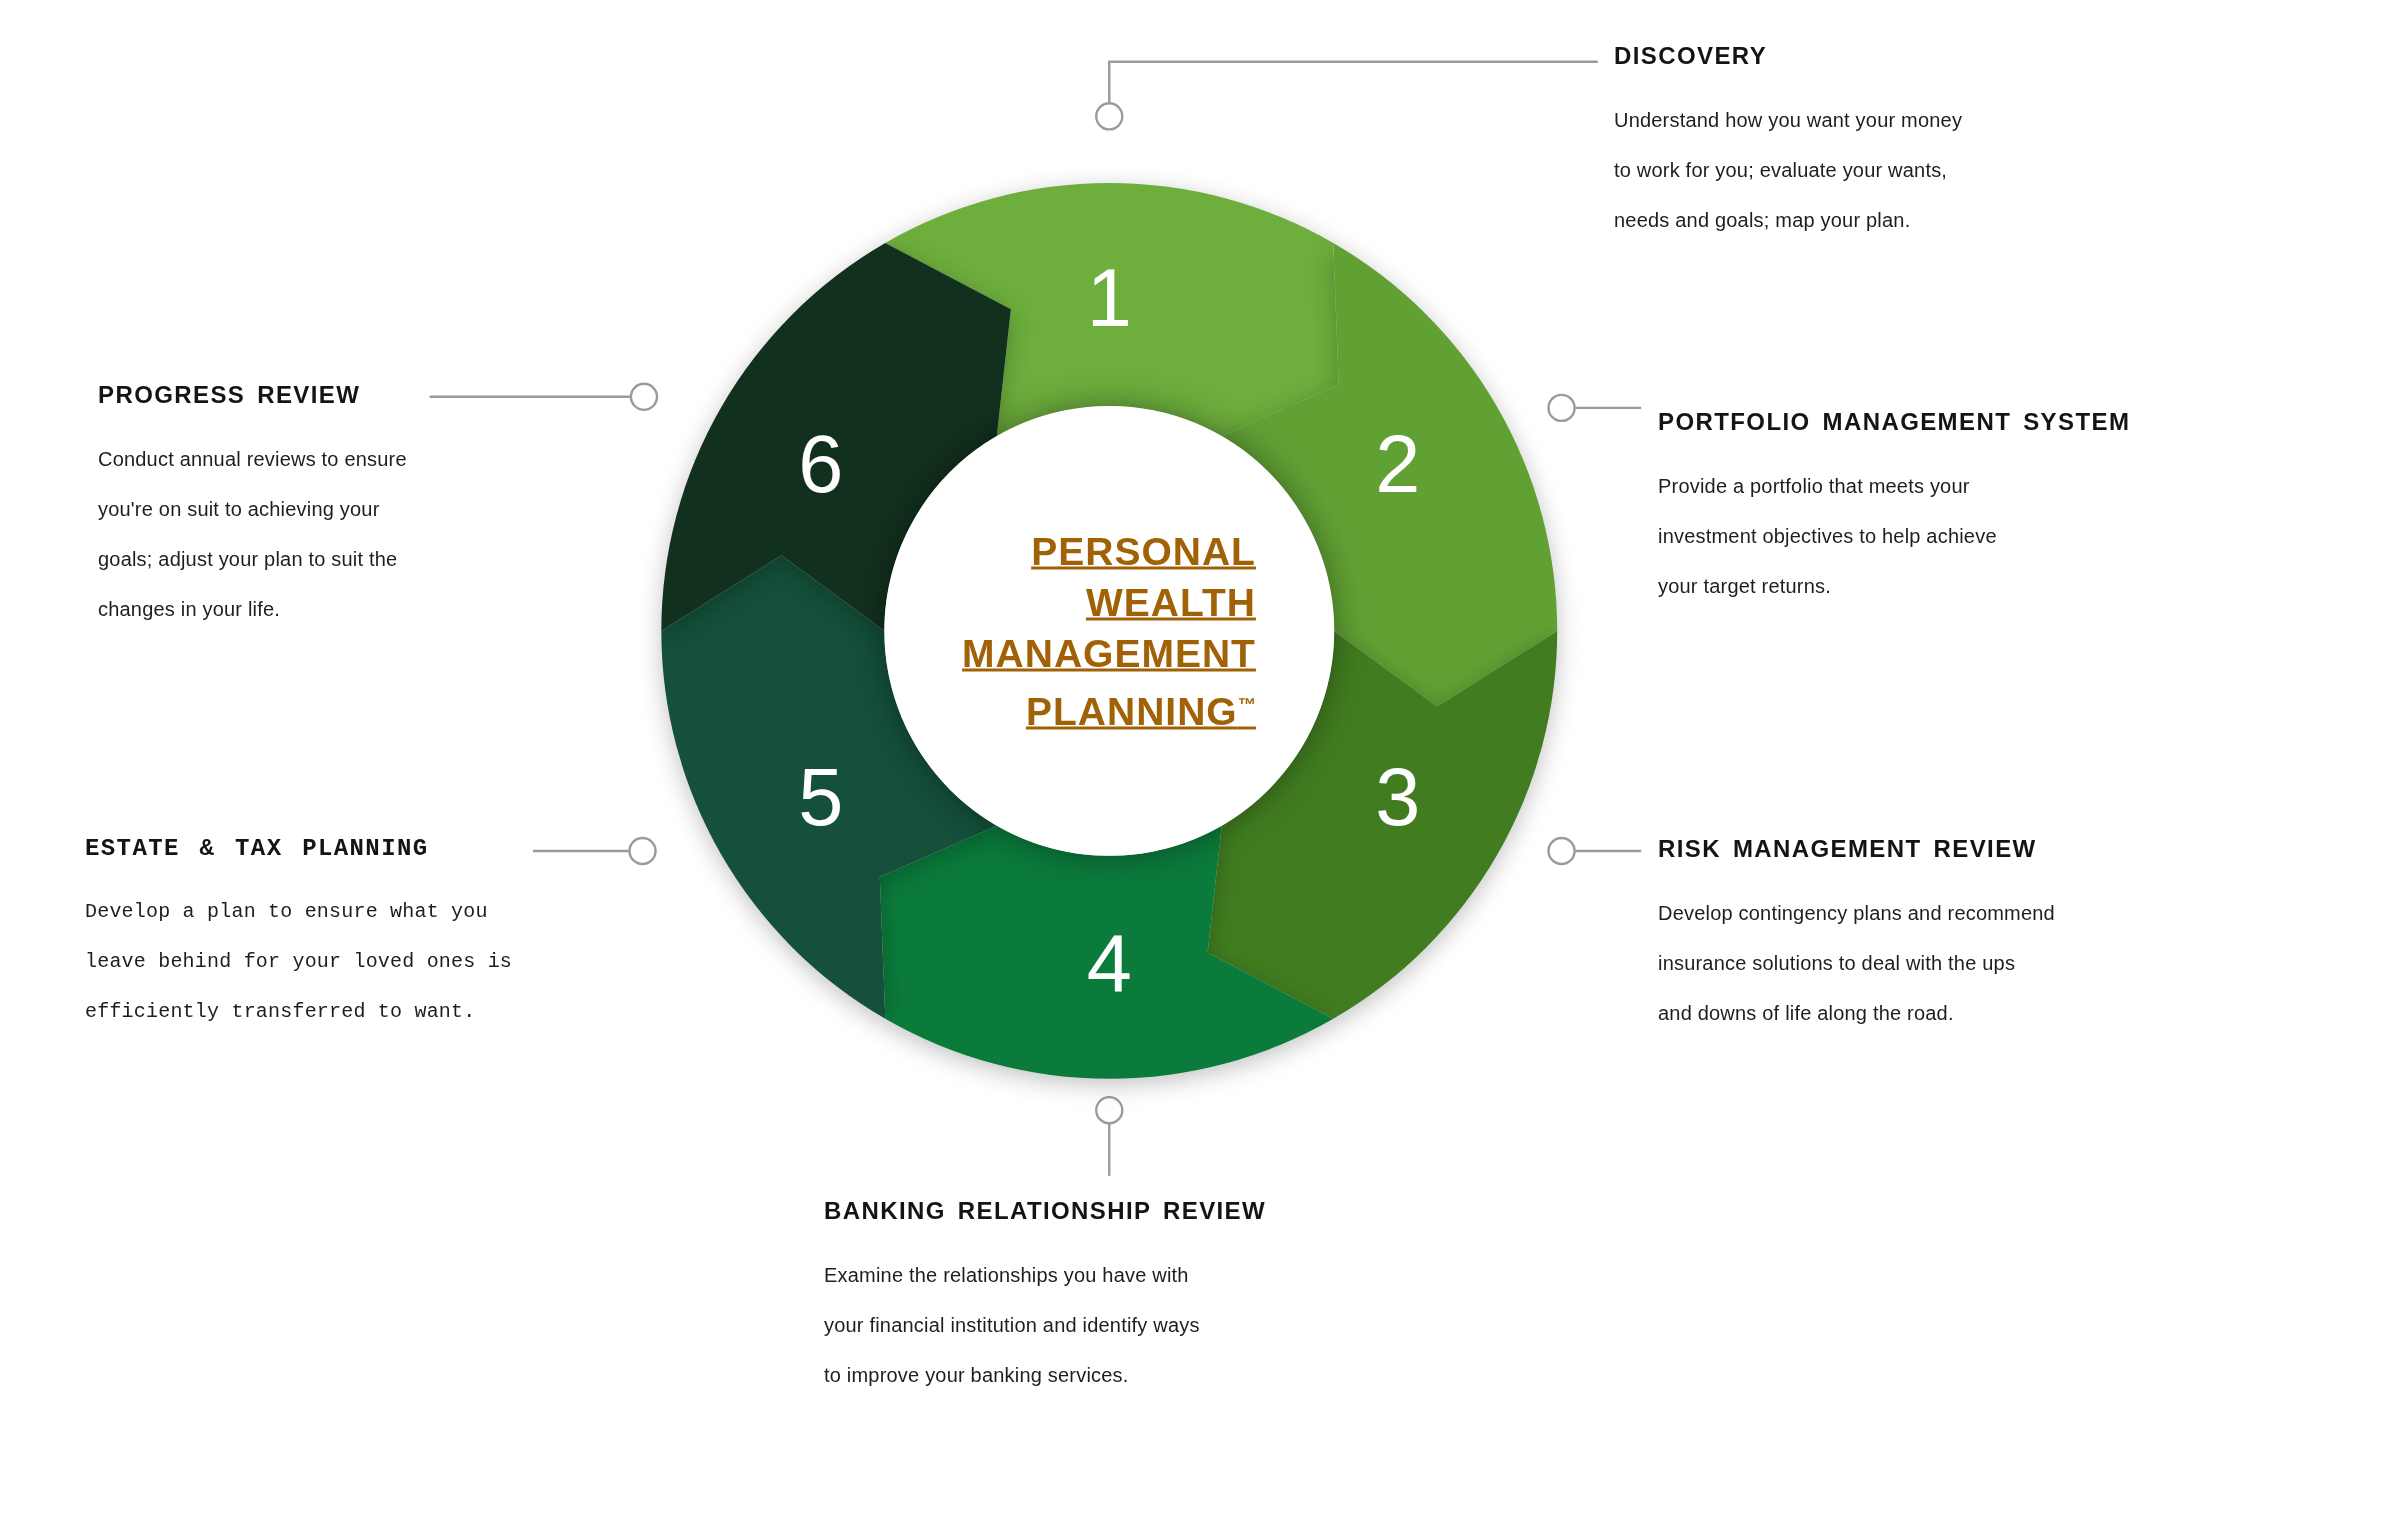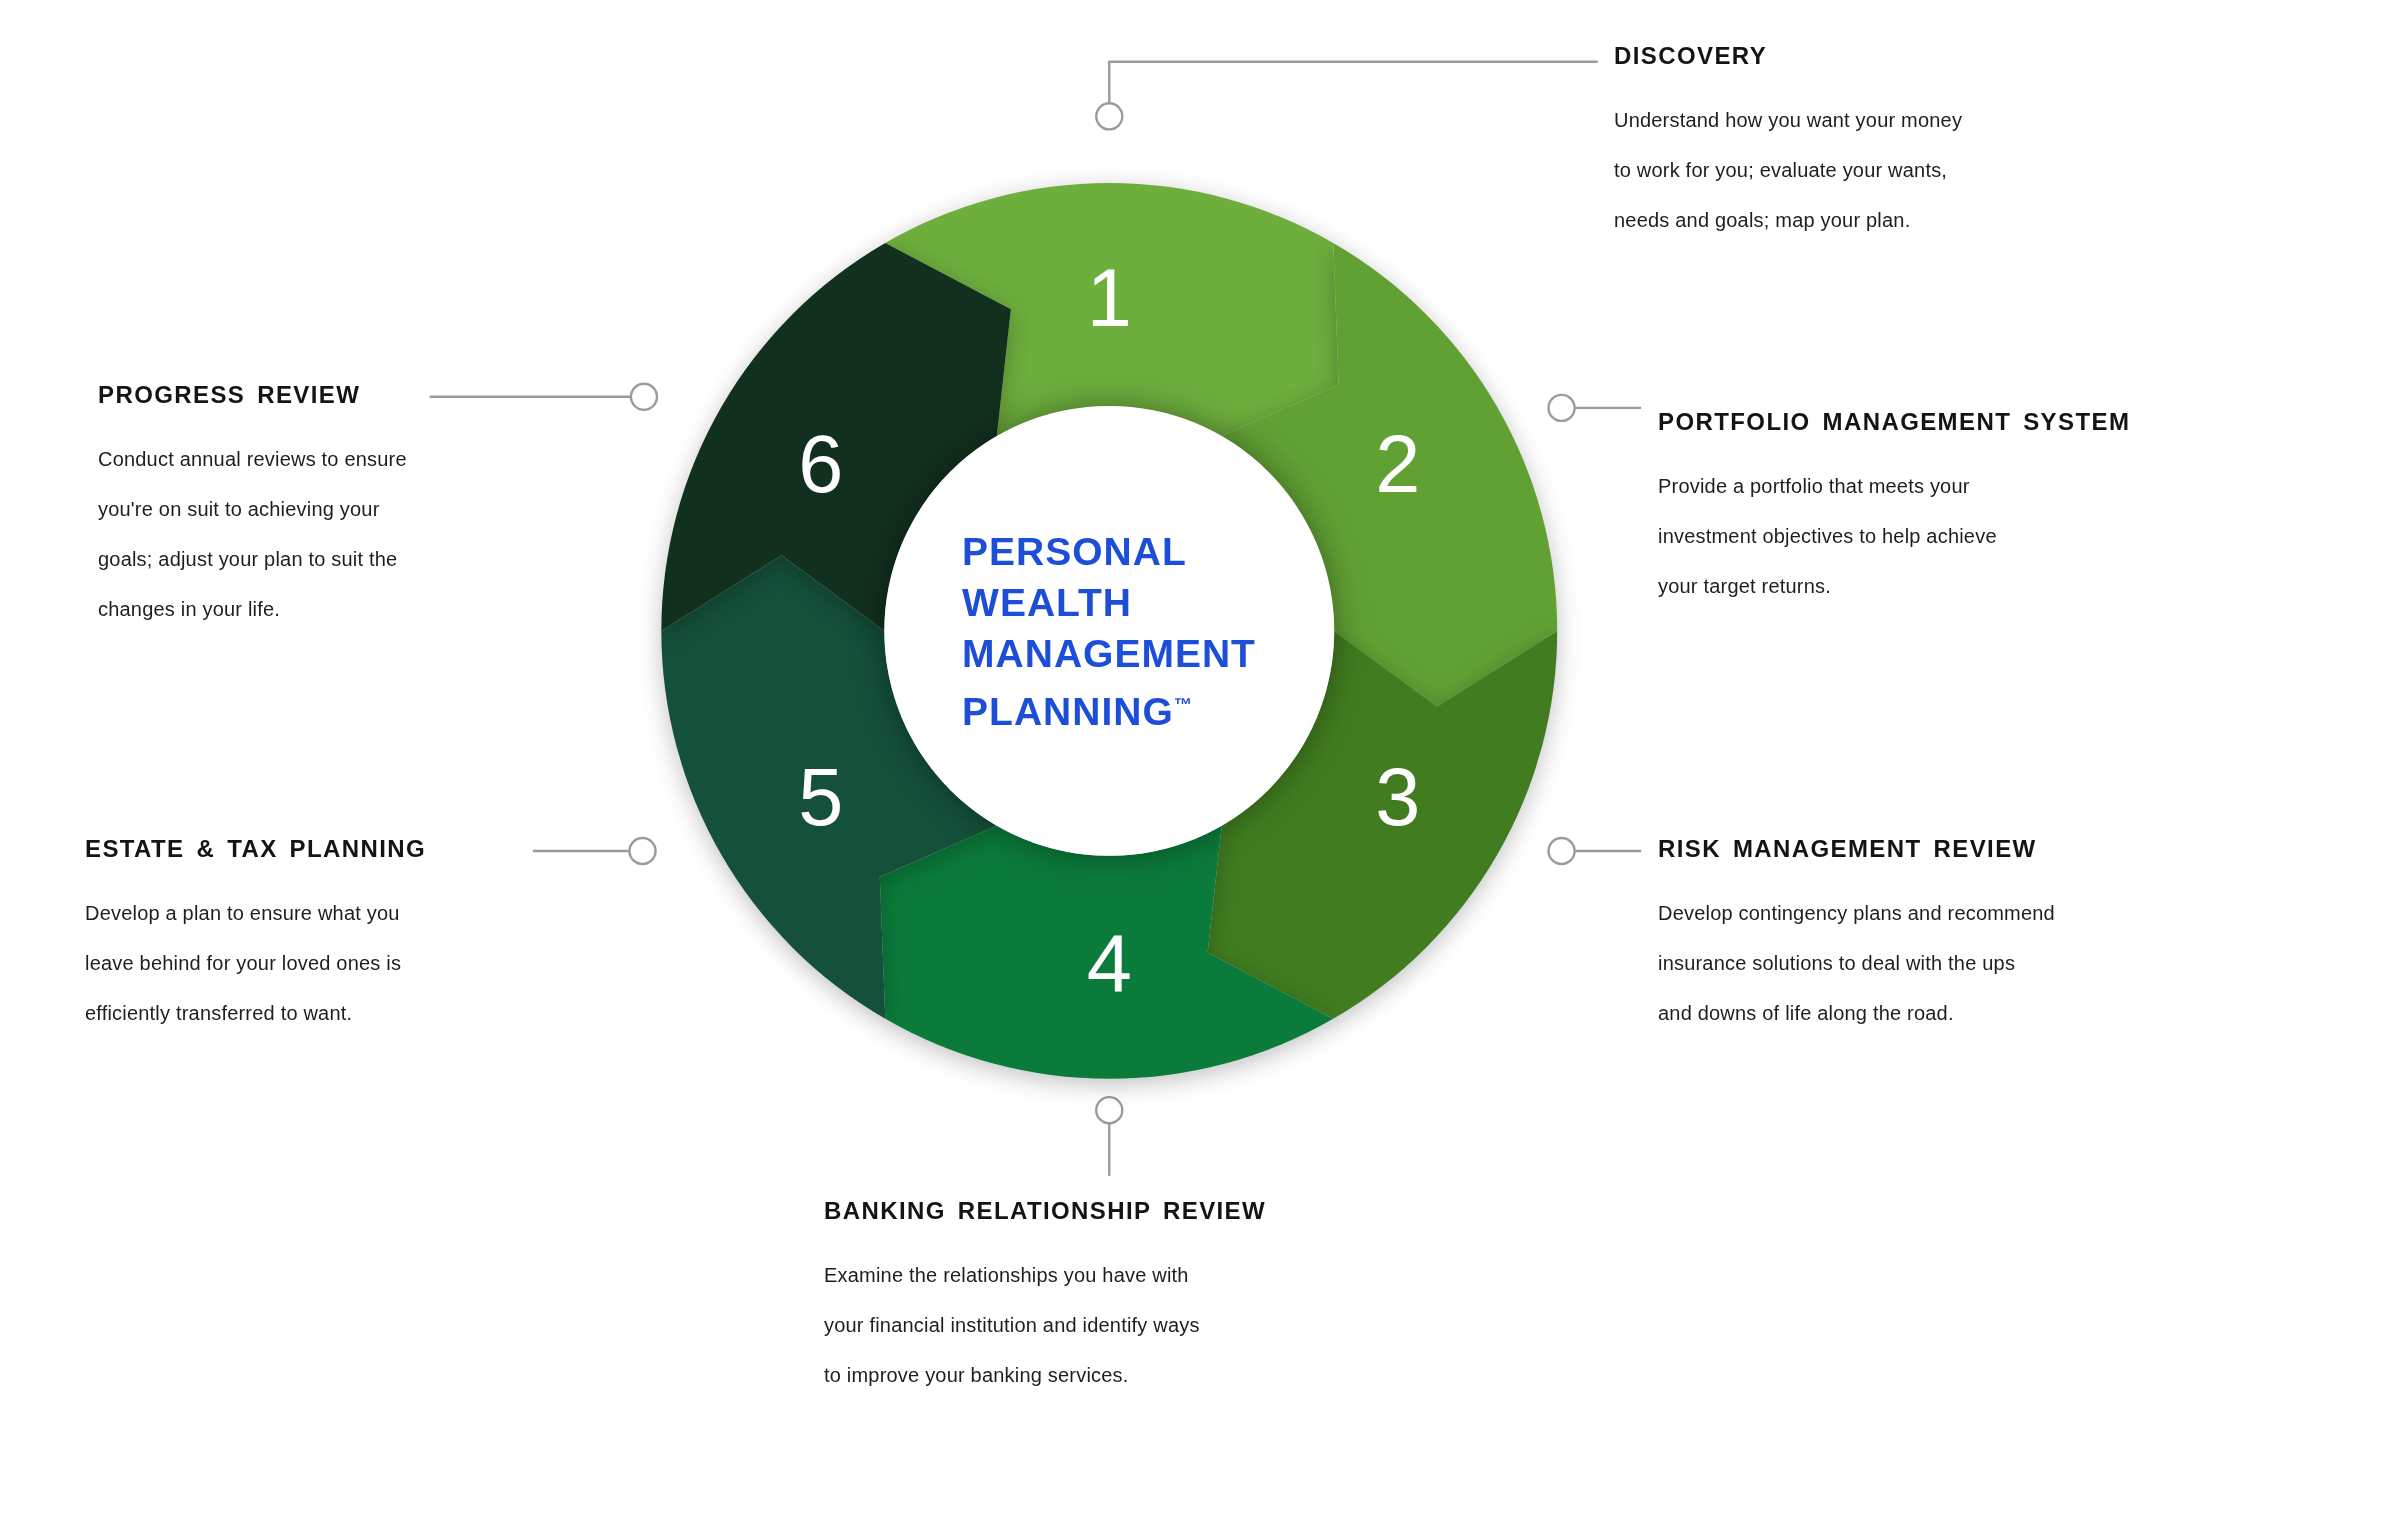--- a/index.html
+++ b/index.html
@@ -18,27 +18,28 @@
     font-family:"Liberation Sans",sans-serif;
     font-size:168px;
     font-weight:300;
     text-anchor:middle;
     dominant-baseline:central;
   }
   .hub-label{
     position:absolute;
     left:1109px;top:631px;
     transform:translate(-50%,-50%);
-    text-align:left;
-    color:#1d4ed8;
+    text-align:right;
+    color:#a16207;
     font-size:39px;
     font-weight:700;
     letter-spacing:1px;
     line-height:51px;
     white-space:nowrap;
+    text-decoration:underline;
   }
   .hub-label sup{font-size:18.3px;letter-spacing:0;}
   .callout{position:absolute;}
   .callout-title{
     margin:0 0 25px 0;
     font-size:24px;
     font-weight:600;
     letter-spacing:1.4px;
     color:#141414;
     white-space:nowrap;
@@ -133,21 +134,21 @@
 
   <section class="callout" style="left:824px;top:1197px;">
     <h3 class="callout-title">BANKING RELATIONSHIP REVIEW</h3>
     <div class="callout-body">
         <div class="line">Examine the relationships you have with</div>
         <div class="line">your financial institution and identify ways</div>
         <div class="line">to improve your banking services.</div>
       </div>
   </section>
 
-  <section class="callout" style="left:85px;top:835px;">
+  <section class="callout" style="left:85px;top:835px;font-family:Liberation Mono, monospace;">
     <h3 class="callout-title">ESTATE &amp; TAX PLANNING</h3>
     <div class="callout-body">
         <div class="line">Develop a plan to ensure what you</div>
         <div class="line">leave behind for your loved ones is</div>
         <div class="line">efficiently transferred to want.</div>
       </div>
   </section>
 
   <section class="callout" style="left:98px;top:381px;">
     <h3 class="callout-title">PROGRESS REVIEW</h3>

